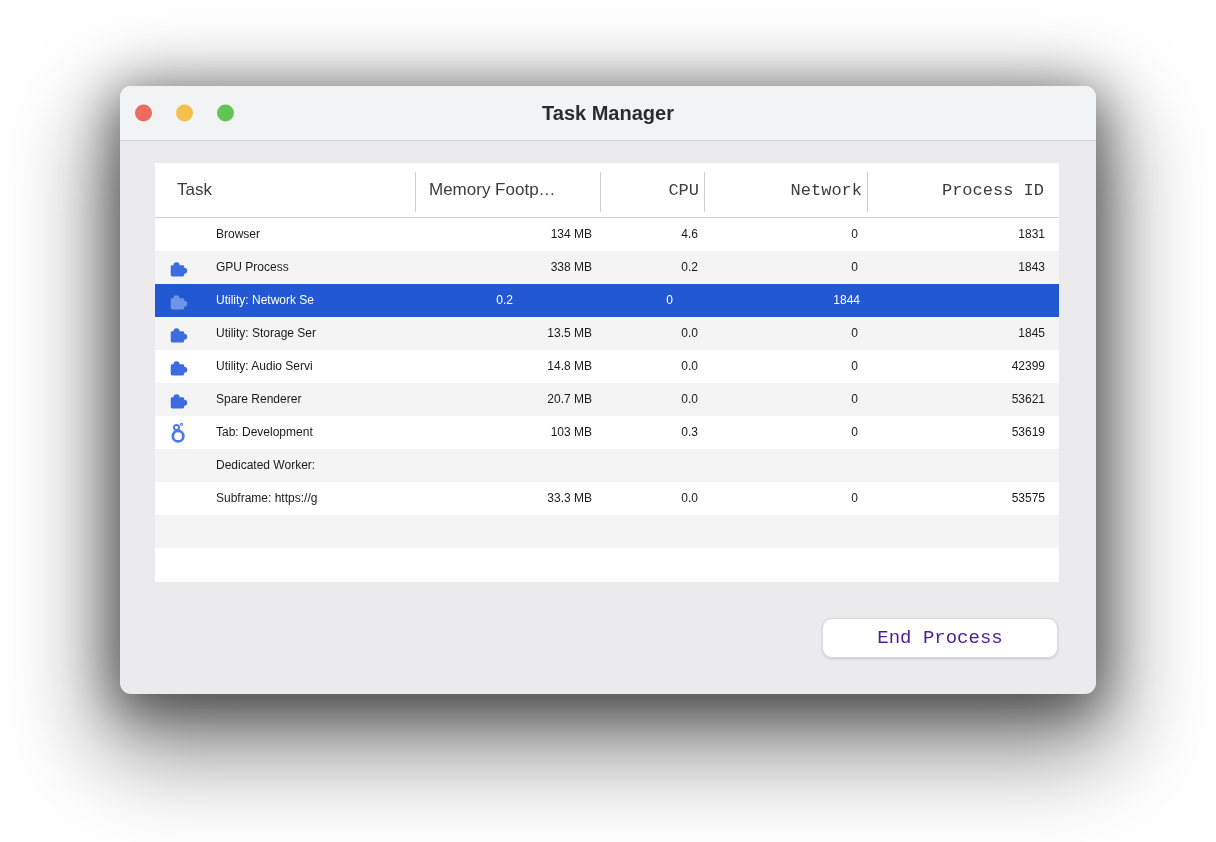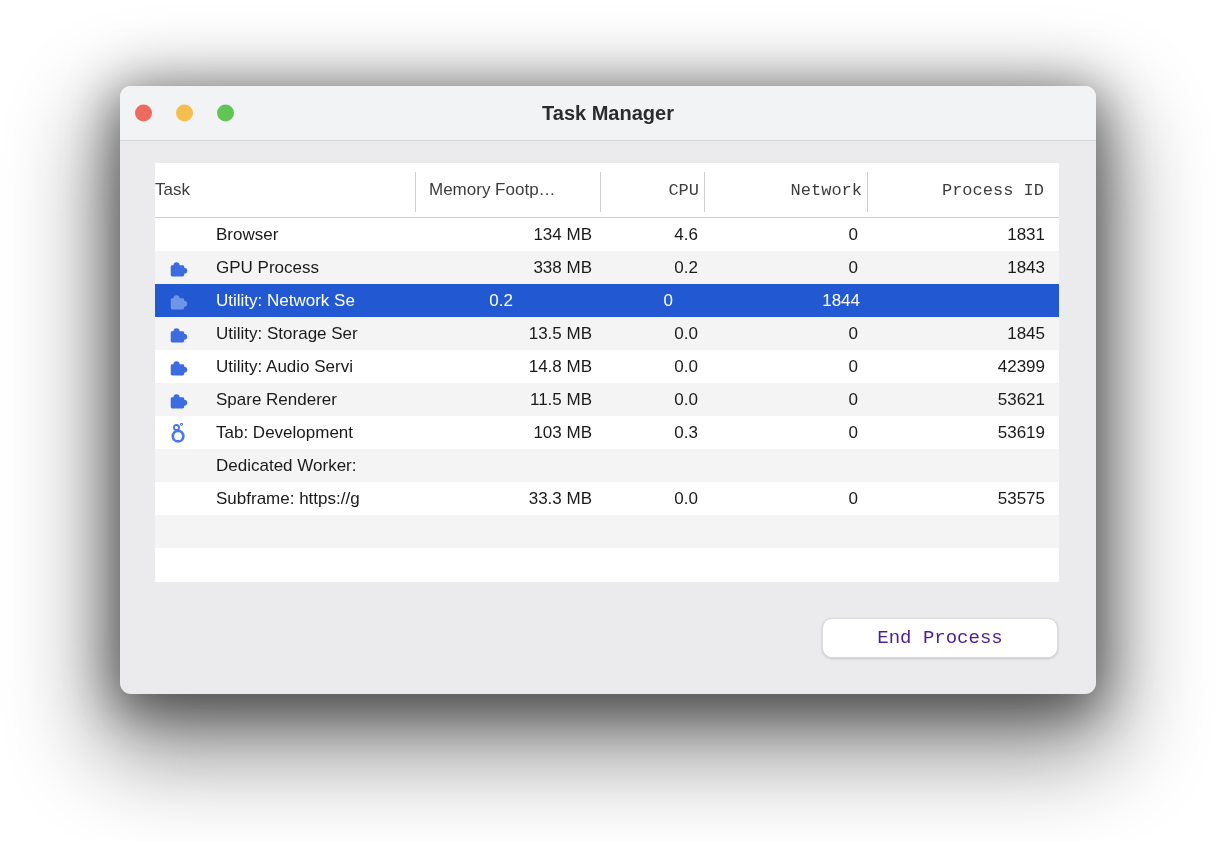--- a/index.html
+++ b/index.html
@@ -35,28 +35,28 @@
     font-size: 17px; color: #3d3d3f; white-space: nowrap; overflow: hidden;
   }
   .hcell:not(:first-child)::before {
     content: ""; position: absolute; left: 0; top: 9px; bottom: 5px; width: 1px; background: #cfcfd1;
   }
   .c-task { width: 260px; }
   .c-mem  { width: 185px; }
   .c-cpu  { width: 104px; }
   .c-net  { width: 163px; }
   .c-pid  { width: 192px; }
-  .thead .c-task { }
+  .thead .c-task { padding-left: 22px; }
   .thead .c-mem  { padding-left: 14px; }
   .al-right { justify-content: flex-end; text-align: right; font-family: Liberation Mono, monospace; }
   .thead .c-cpu { padding-right: 5px; }
   .thead .c-net { padding-right: 5px; }
   .thead .c-pid { padding-right: 15px; }
 
-  .tbody .row { display: flex; height: 33px; align-items: center; font-size: 17px; color: #1a1a1c; }
+  .tbody .row { display: flex; height: 33px; align-items: center; font-size: 12px; color: #1a1a1c; }
   .tbody .row:nth-child(even) { background: #f4f4f5; }
   .tbody .row.selected { background: var(--selection-blue, #2259d3); color: #ffffff; font-weight: 500; }
 
   .cell { height: 33px; line-height: 33px; white-space: nowrap; overflow: hidden; }
   .cell.c-task { position: relative; padding-left: 61px; }
   .cell.c-mem { text-align: right; padding-right: 8px; }
   .cell.c-cpu { text-align: right; padding-right: 6px; }
   .cell.c-net { text-align: right; padding-right: 9px; }
   .cell.c-pid { text-align: right; padding-right: 14px; }
 
@@ -194,21 +194,21 @@
 
         <svg class="puzzle-glyph" viewBox="0 0 20 20" fill="currentColor">
           <rect x="2.6" y="7.4" width="12.8" height="10.6" rx="1.3"></rect>
           <circle cx="8.1" cy="7.4" r="2.9"></circle>
           <circle cx="15.4" cy="12.6" r="2.9"></circle>
         </svg>
 
       </span>
       <span>Spare Renderer</span>
     </div>
-    <div class="cell c-mem">11.5 MB</div>
+    <div class="cell c-mem">20.7 MB</div>
     <div class="cell c-cpu">0.0</div>
     <div class="cell c-net">0</div>
     <div class="cell c-pid">53621</div>
   </div>
         <div class="row">
     <div class="cell c-task">
       <span class="icon-slot">
 
         <svg viewBox="0 0 20 20" fill="none" stroke="#4b79e8">
           <circle cx="9.6" cy="13" r="5" stroke-width="2.6"></circle>

